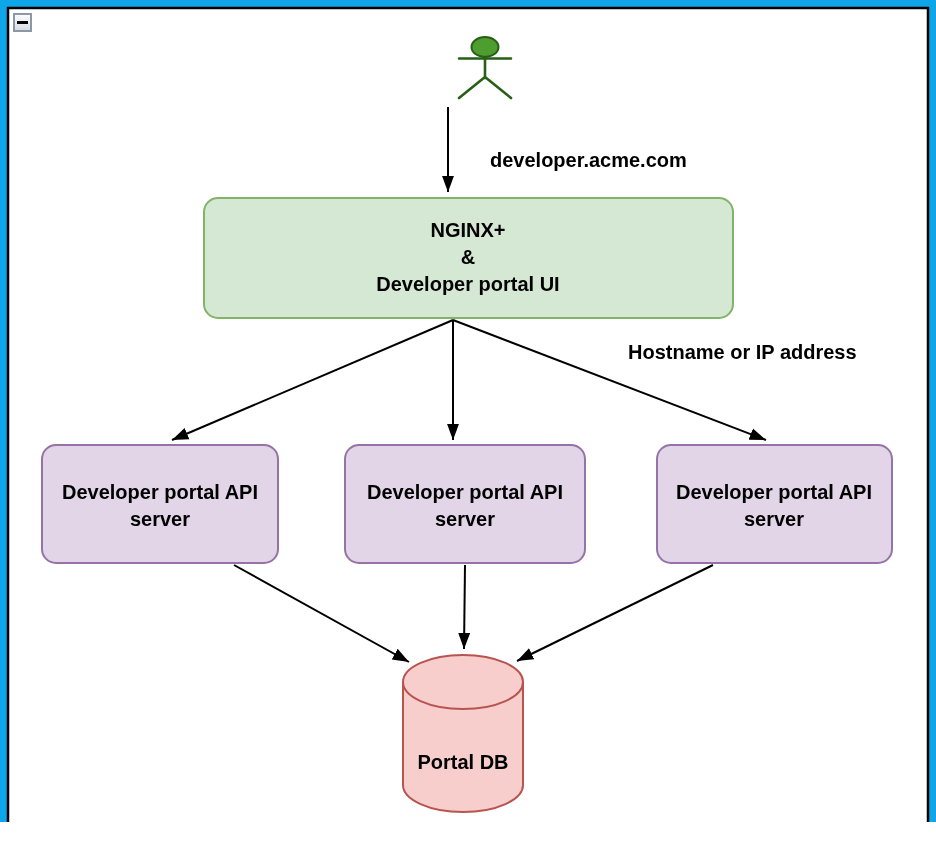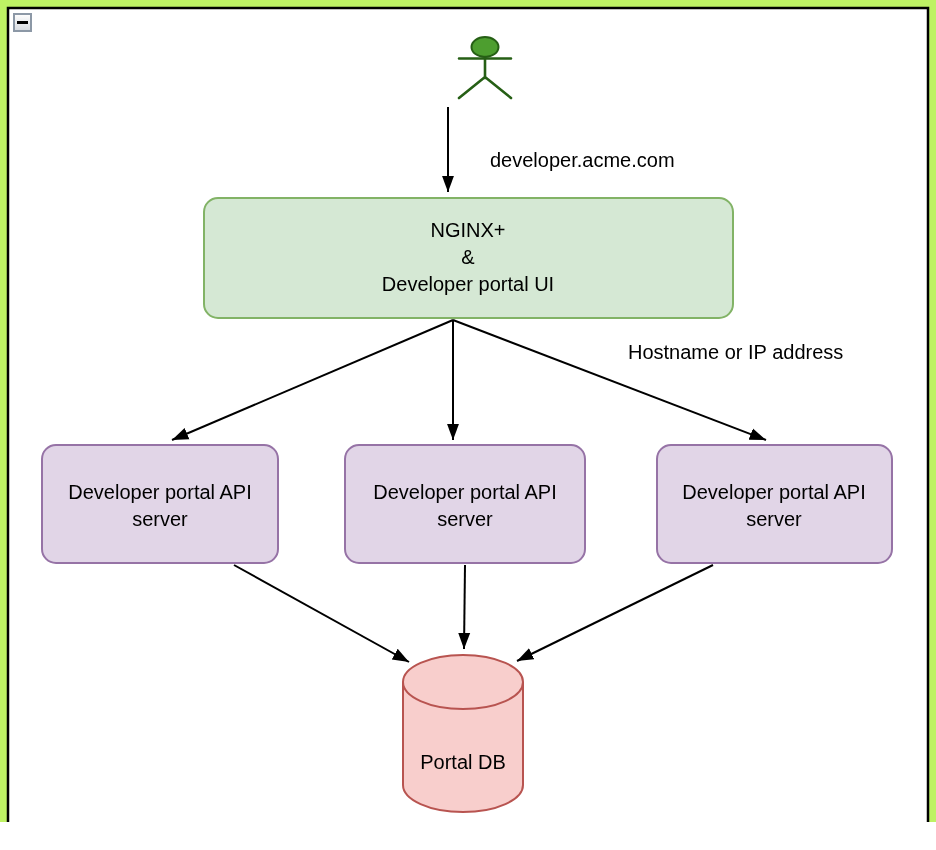--- a/index.html
+++ b/index.html
@@ -5,22 +5,23 @@
   html, body {
     margin: 0;
     padding: 0;
     background: #ffffff;
     font-family: "Liberation Sans", sans-serif;
   }
   .stage {
     position: relative;
     width: 936px;
     height: 822px;
-    background: #bef264;
+    background: #0ea5e9;
     overflow: hidden;
+    font-weight: bold;
   }
   .diagram-svg {
     position: absolute;
     left: 0;
     top: 0;
     display: block;
   }
   .collapse-btn {
     position: absolute;
     left: 13px;

